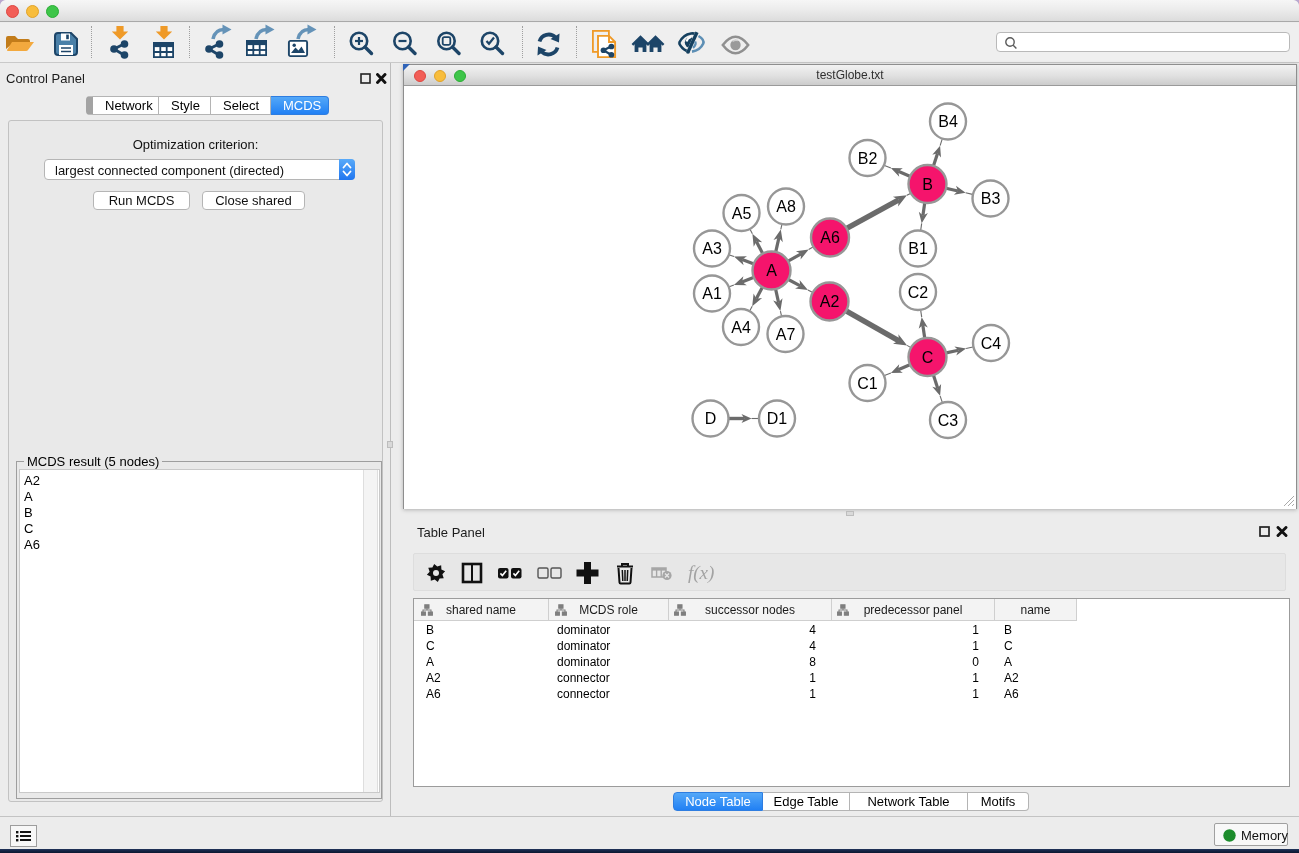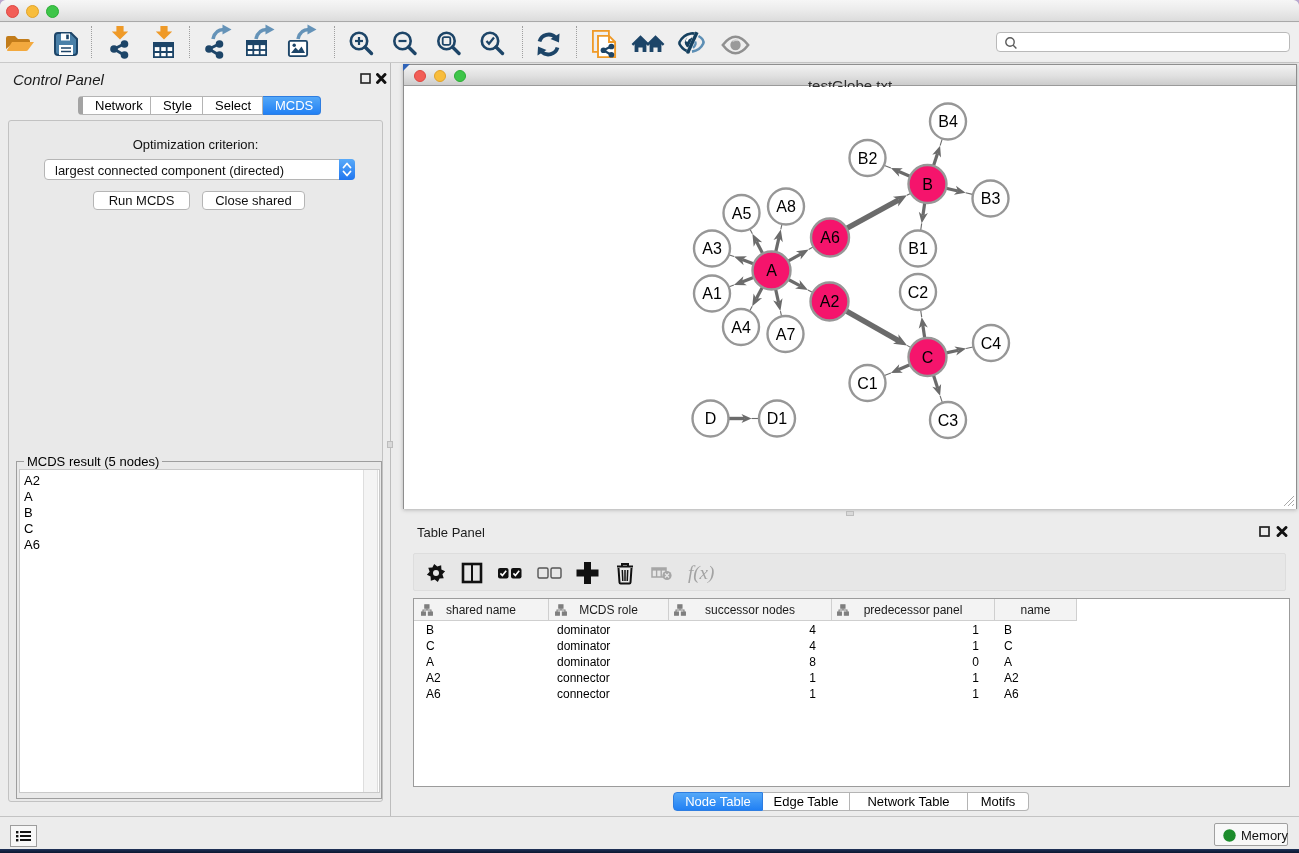--- a/index.html
+++ b/index.html
@@ -12,41 +12,41 @@
 
 #titlebar { position:absolute; left:0; top:0; width:1299px; height:22px; background:linear-gradient(180deg,#f6f6f6 0%,#ececec 45%,#dcdcdc 100%); border-bottom:1px solid #a9a9a9; border-radius:6px 6px 0 0; }
 .tl { position:absolute; top:5px; width:13px; height:13px; border-radius:50%; }
 #titletext { position:absolute; top:4px; width:100%; text-align:center; font-size:13px; color:#3c3c3c; }
 
 #toolbar { position:absolute; left:0; top:23px; width:1299px; height:40px; background:#efefef; border-bottom:1px solid #c9c9c9; }
 .tsep { position:absolute; top:3px; height:32px; width:0; border-left:1px dotted #9f9f9f; }
 #searchbox { position:absolute; left:996px; top:9px; width:294px; height:20px; background:#fff; border:1px solid #b9b9b9; border-radius:4px; }
 
 #cpanel { position:absolute; left:0; top:63px; width:391px; height:753px; background:#ececec; border-right:1px solid #bdbdbd; }
-#cpanel .ptitle { position:absolute; left:13px; top:8px; font-size:15px; color:#1c1c1c;font-style:italic; }
+#cpanel .ptitle { position:absolute; left:6px; top:8px; font-size:13px; color:#1c1c1c; }
 .tabs { position:absolute; display:flex; }
 .tab { height:19px; line-height:18px; font-size:13px; color:#000; background:rgba(255,255,255,0.99); border:1px solid #b4b4b4; border-left:none; padding:0 12px; text-align:center; }
-.tab.first { border-left:5px solid #a3a3a3; border-radius:4px 0 0 4px; }
+.tab.first { border-left:7px solid #a3a3a3; border-radius:4px 0 0 4px;margin-left:8px; }
 .tab.last { border-radius:0 4px 4px 0; }
 .tab.sel { background:linear-gradient(180deg,#54a8f8 0%,#2180f4 100%); color:#fff; border-color:#2e7de0; }
 #cpcontent { position:absolute; left:8px; top:57px; width:375px; height:682px; border:1px solid #c2c2c2; border-radius:3px; background:#e9e9e9; }
 #optlabel { position:absolute; left:0; top:16px; width:100%; text-align:center; font-size:13px; color:#111; }
 #dropdown { position:absolute; left:35px; top:38px; width:311px; height:21px; background:rgba(255,255,255,0.99); border:1px solid #b5b5b5; border-radius:4px;text-decoration:underline; }
 #dropdown .dtext { position:absolute; left:10px; top:3px; font-size:13px; color:#111; }
 #dropbtn { position:absolute; right:-1px; top:-1px; width:16px; height:21px; background:linear-gradient(180deg,#59aaf9 0%,#2076f0 100%); border-radius:0 4px 4px 0; }
 .btn { position:absolute; height:19px; background:rgba(255,255,255,0.99); border:1px solid #b5b5b5; border-radius:4px; font-size:13px; color:#111; text-align:center; line-height:17px; }
 #fieldset { position:absolute; left:16px; top:398px; width:366px; height:338px; border:1px solid #9e9e9e; background:#e9e9e9; }
 #fieldlegend { position:absolute; left:7px; top:-8px; background:rgba(233,233,233,0.99); padding:0 3px; font-size:13px; color:#000; }
 #mlist { position:absolute; left:2px; top:7px; width:361px; height:324px; background:#fff; border:1px solid #c9c9c9; font-size:13px; color:#000; }
 #mlist .sb { position:absolute; right:1px; top:0px; width:15px; height:100%; background:#f4f4f4; border-left:1px solid #dedede; border-right:1px solid #dedede; }
 #mlist .li { position:absolute; left:4px; height:16px; line-height:16px; }
 
 #gwin { position:absolute; left:403px; top:64px; width:894px; height:445px; background:#fff; border:1px solid #8e8e8e; box-shadow:0 1px 4px rgba(0,0,0,0.25); }
 #gtitle { position:absolute; left:0; top:0; width:100%; height:21px; background:linear-gradient(180deg,#f2f2f2 0%,#e0e0e0 55%,#cccccc 100%); border-bottom:1px solid #9a9a9a; }
-#gtitle .t { position:absolute; top:12px; width:100%; text-align:center; font-size:15px; color:#2f2f2f; }
+#gtitle .t { position:absolute; top:3px; width:100%; text-align:center; font-size:12px; color:#2f2f2f; }
 #gcontent { position:absolute; left:0; top:22px; width:892px; height:422px; background:#fff; }
 
 #tpanel { position:absolute; left:392px; top:517px; width:907px; height:299px; background:#ececec; }
 #tpanel .ptitle { position:absolute; left:25px; top:8px; font-size:13px; color:#1c1c1c; }
 #ttoolbar { position:absolute; left:21px; top:36px; width:873px; height:38px; background:#e7e7e7; border:1px solid #dddddd; border-radius:2px; }
 #ttable { position:absolute; left:21px; top:81px; width:877px; height:189px; background:#fff; border:1px solid #9b9b9b; }
 .hico { z-index:5; }
 .th { position:absolute; top:0; height:22px; background:rgba(243,243,243,0.99); border-right:1px solid #cfcfcf; border-bottom:1px solid #cfcfcf; font-size:12px; color:#1a1a1a; text-align:center; line-height:22px; }
 .td { position:absolute; height:16px; line-height:16px; font-size:12px; color:#000; }
 .btabs { position:absolute; display:flex; }

